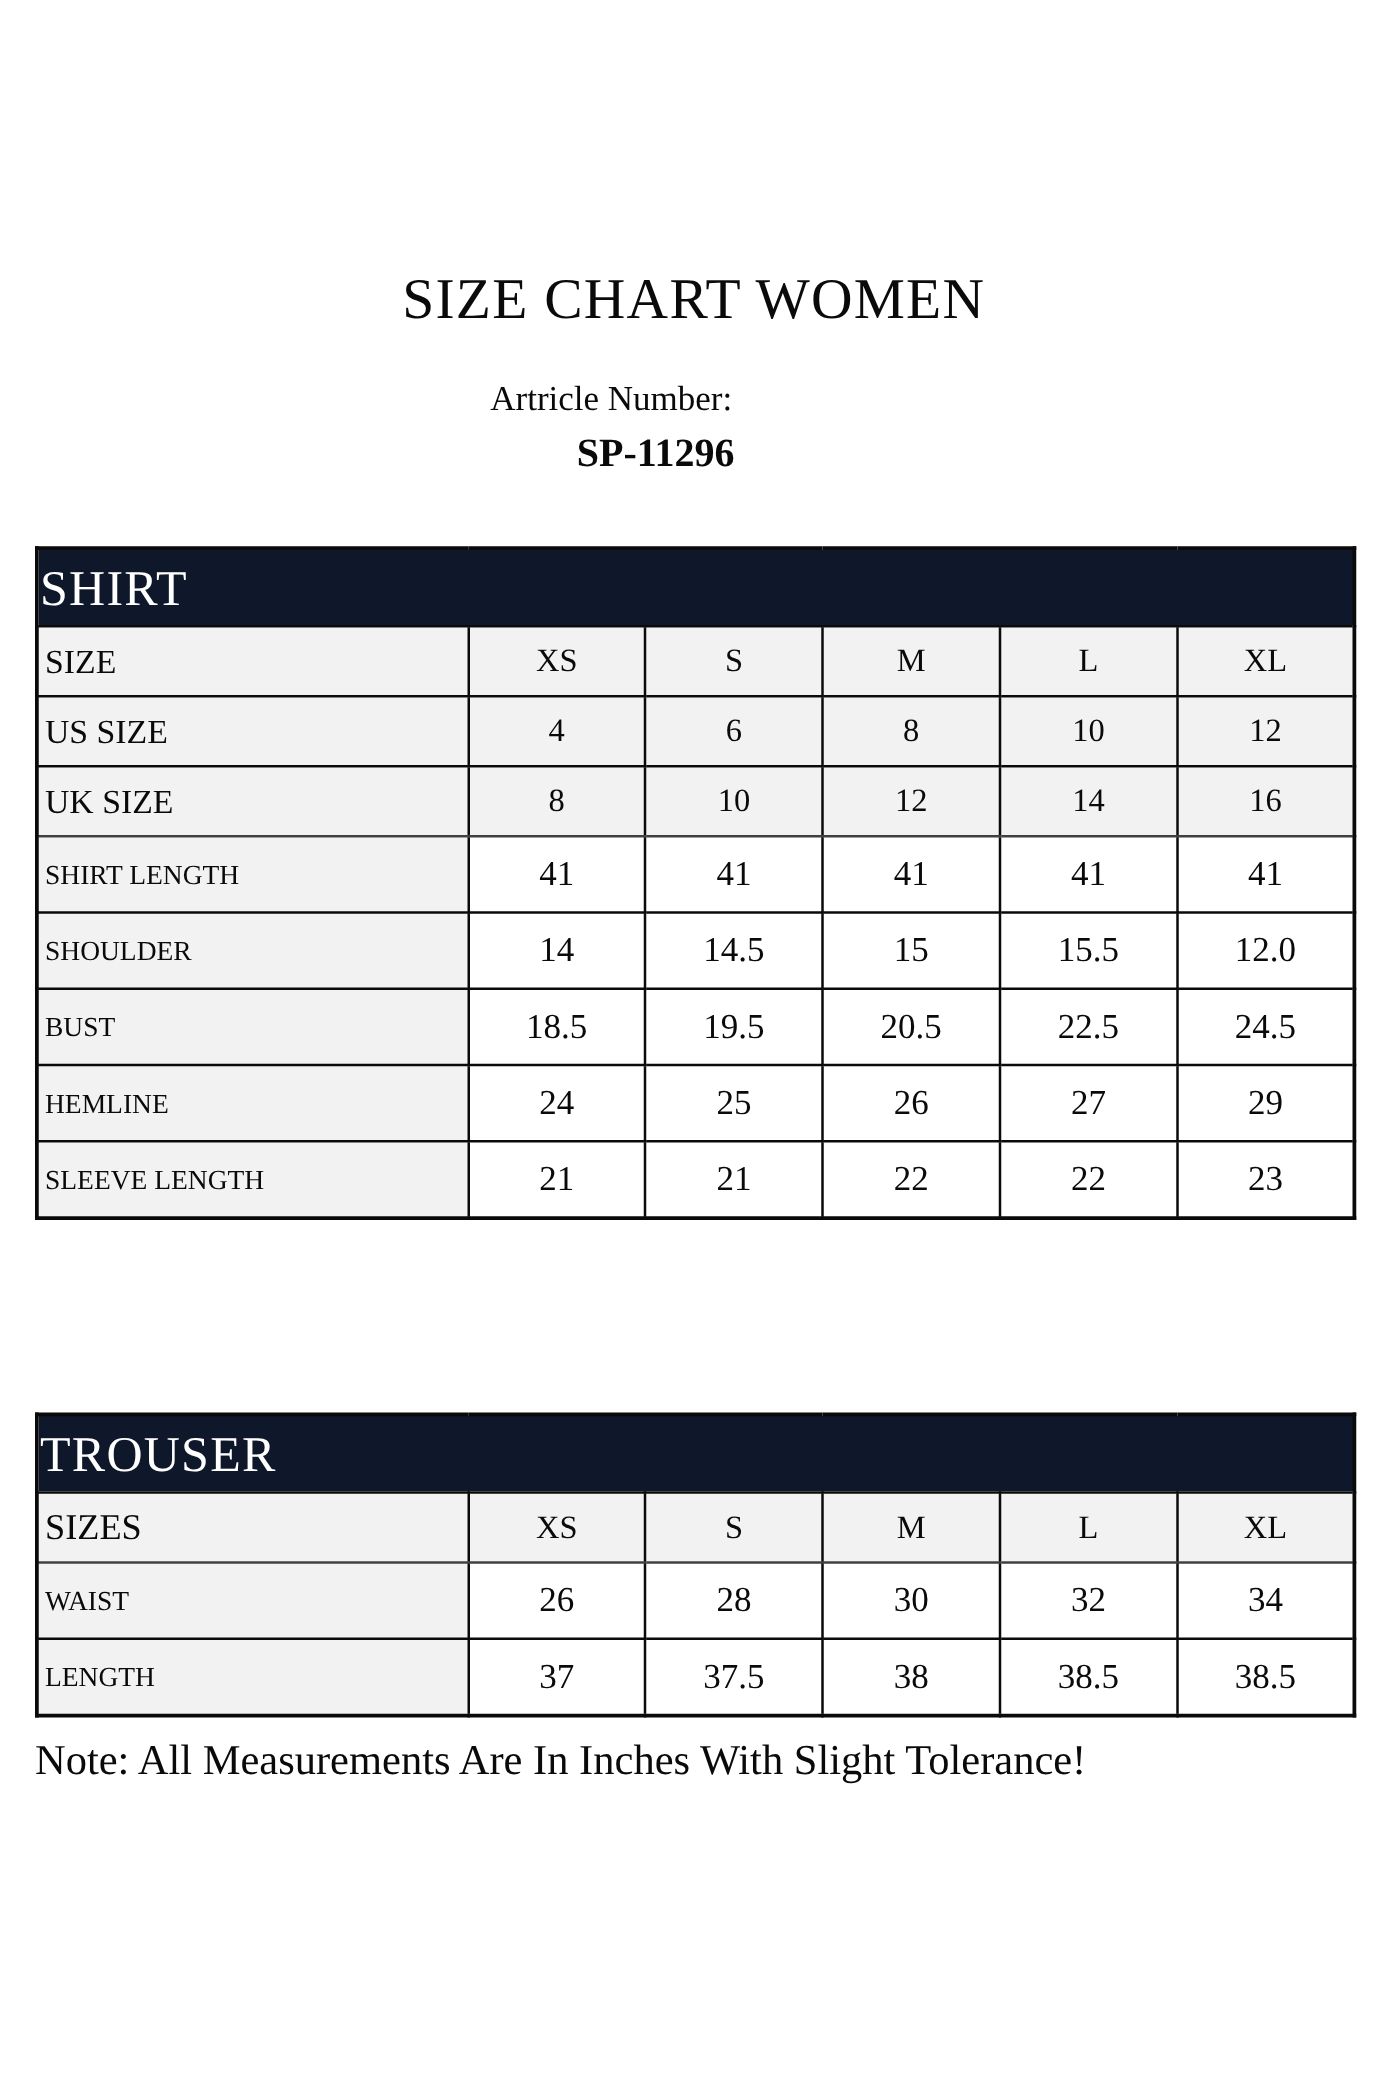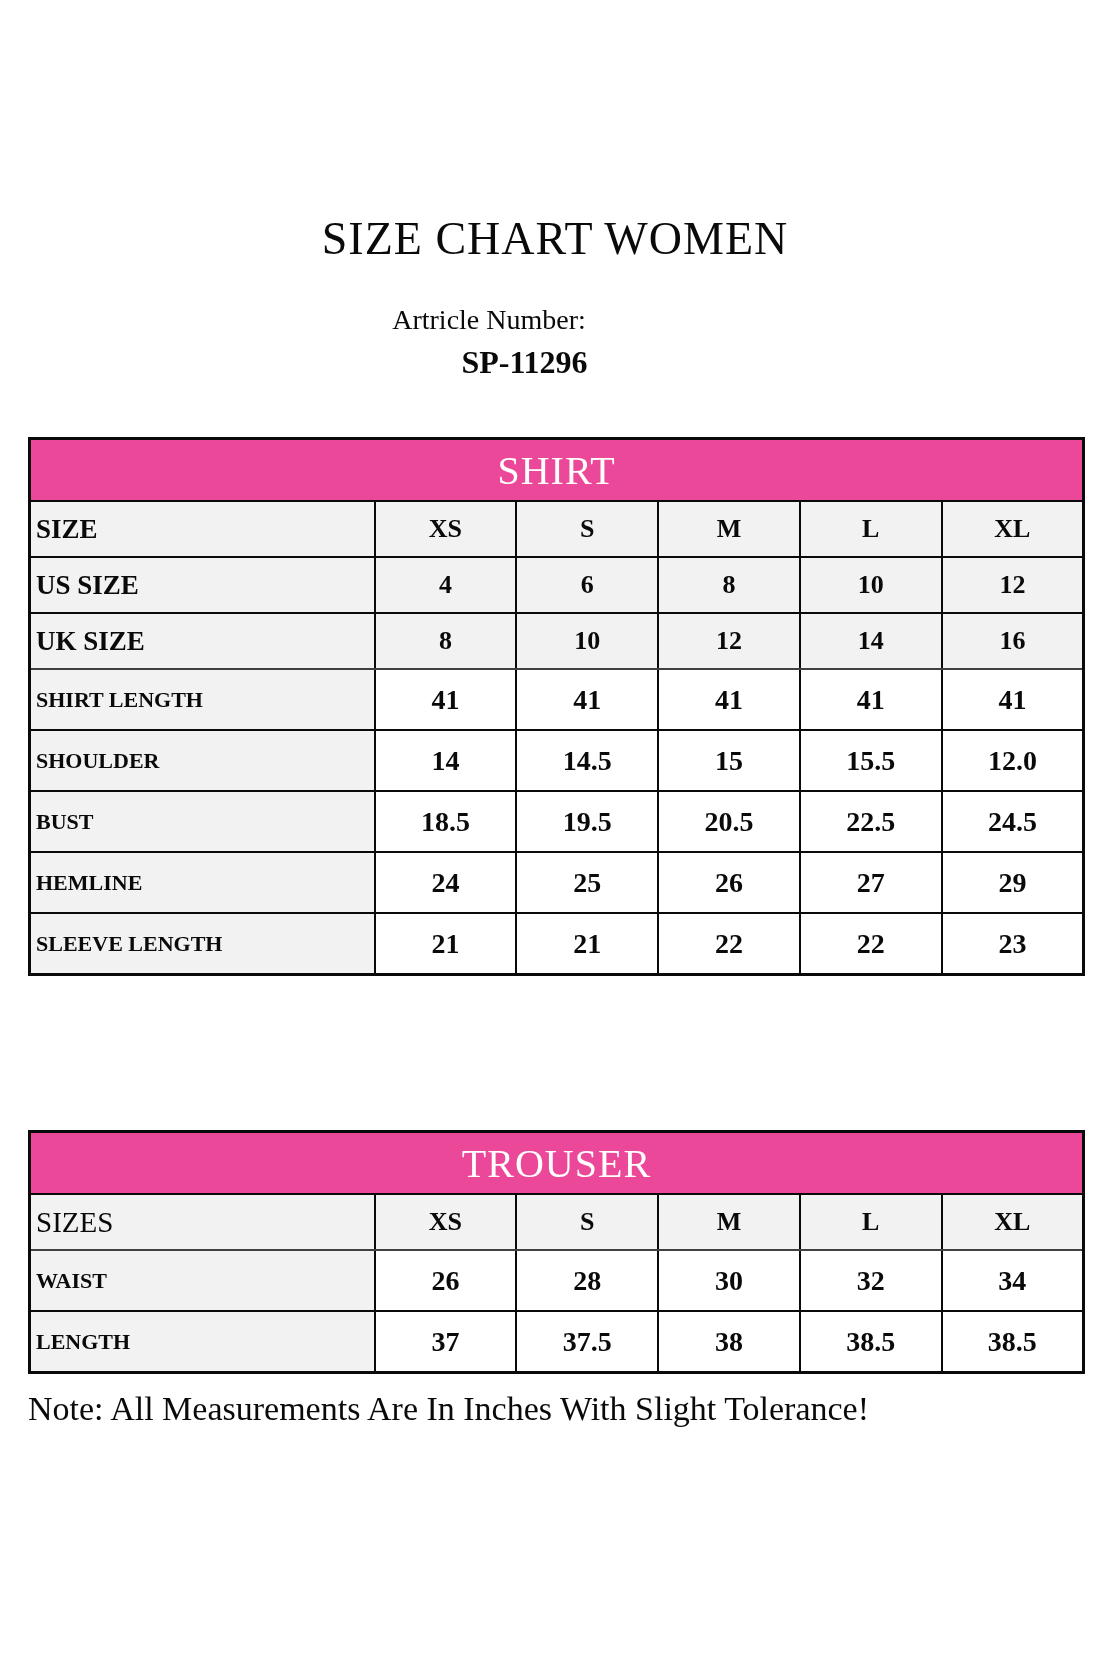--- a/index.html
+++ b/index.html
@@ -50,52 +50,52 @@
     table-layout: fixed;
     border: 3px solid #0a0a0a;
   }
   #shirt-table { top: 437px; }
   #trouser-table { top: 1130px; }
   table.size-table td {
     border: 2px solid #0a0a0a;
     overflow: hidden;
   }
   td.table-title {
-    background: #ec4899;
+    background: #0f172a;
     color: #ffffff;
-    text-align: center;
+    text-align: left;
     font-size: 40px;
     height: 58px;
     letter-spacing: 1px;
   }
   col.label-col { width: 345px; }
   col.data-col { width: 141.8px; }
   tr.size-row td {
     background: #f2f2f2;
     height: 52px;
-    font-weight: bold;
+    font-weight: normal;
     font-size: 26px;
     text-align: center;
   }
   tr.size-row td.label-cell {
     text-align: left;
     padding-left: 5px;
     font-size: 27px;
   }
   tr.size-row td.label-cell.regular {
     font-weight: normal;
     font-size: 29px;
   }
   tr.group-end td { border-bottom: 2px solid #404040; }
   tr.meas-row td {
     background: #ffffff;
     height: 57px;
     font-size: 28px;
     text-align: center;
-    font-weight: bold;
+    font-weight: normal;
   }
   tr.meas-row td.label-cell {
     background: #f2f2f2;
     text-align: left;
     padding-left: 5px;
     font-size: 22px;
   }
   .note-text {
     position: absolute;
     top: 1390px;

